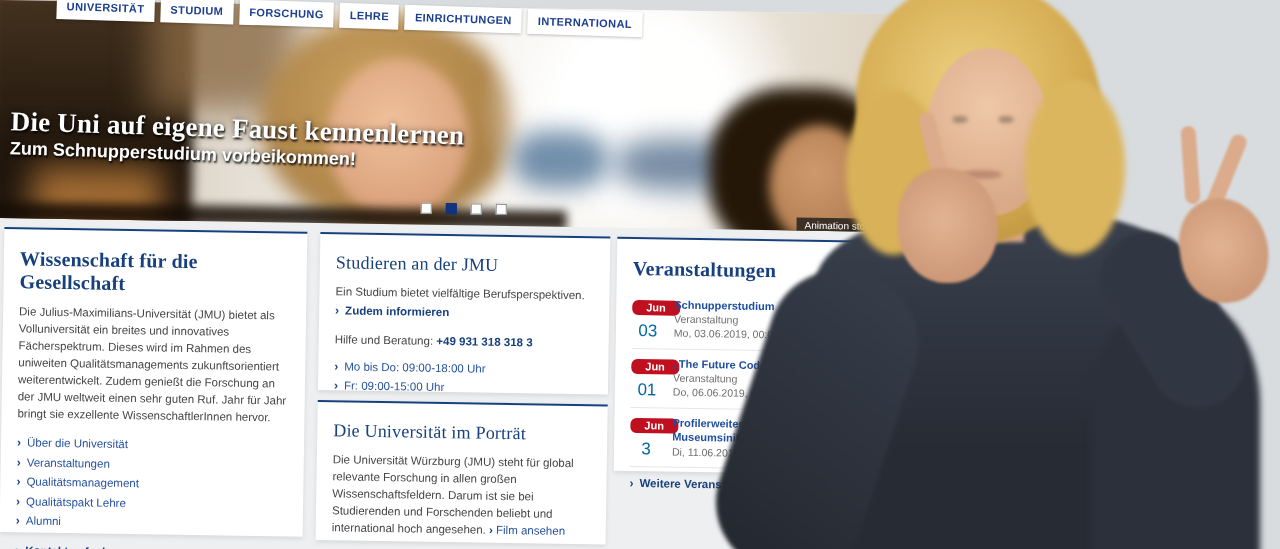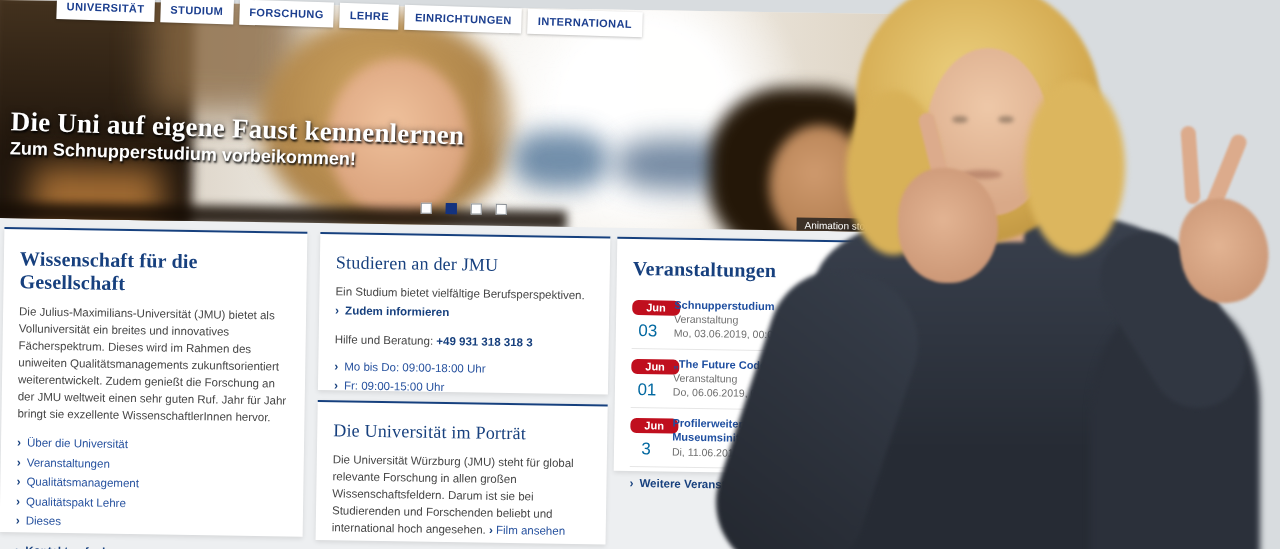--- a/index.html
+++ b/index.html
@@ -157,21 +157,21 @@
       <div class="link">
           <span class="chv">›</span>
           <span>Qualitätsmanagement</span>
         </div>
       <div class="link">
           <span class="chv">›</span>
           <span>Qualitätspakt Lehre</span>
         </div>
       <div class="link">
           <span class="chv">›</span>
-          <span>Dieses</span>
+          <span>Alumni</span>
         </div>
       <div class="link bold">
           <span class="chv">›</span>
           <span>Kontakt aufnehmen</span>
         </div>
     </div>
   </div>
 
   <div class="card card-study">
     <h3 class="light">Studieren an der JMU</h3>

